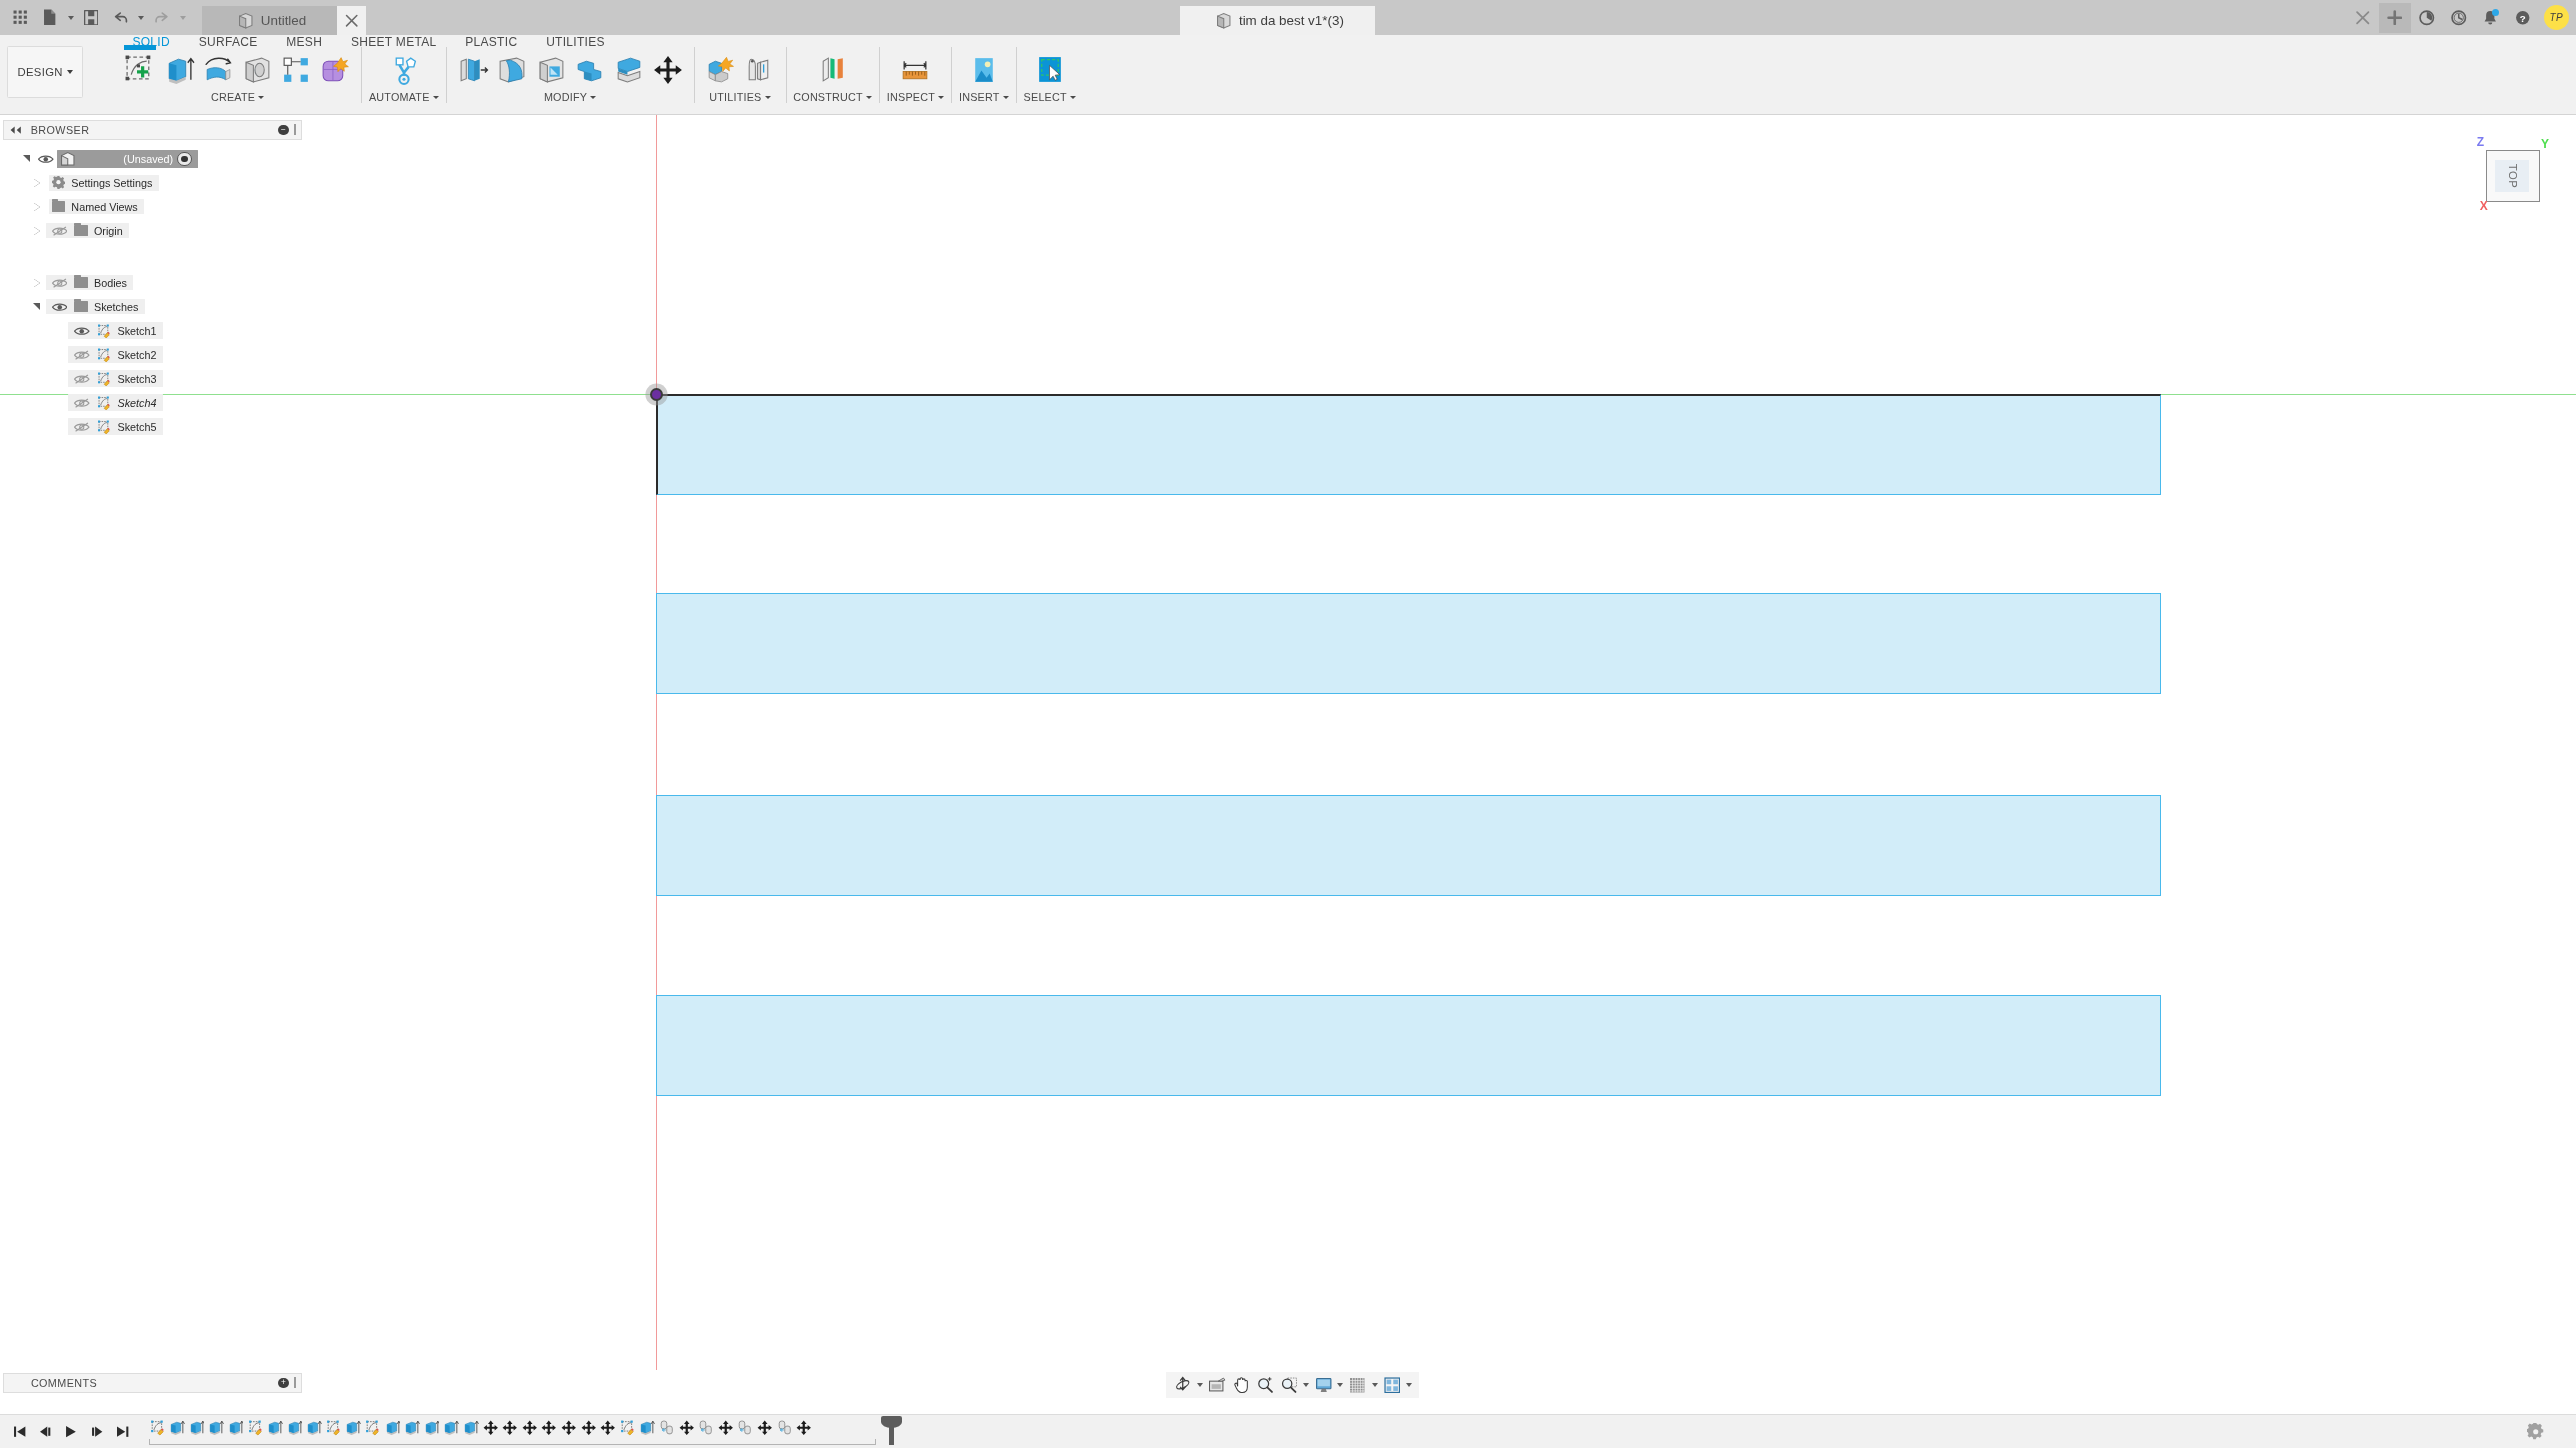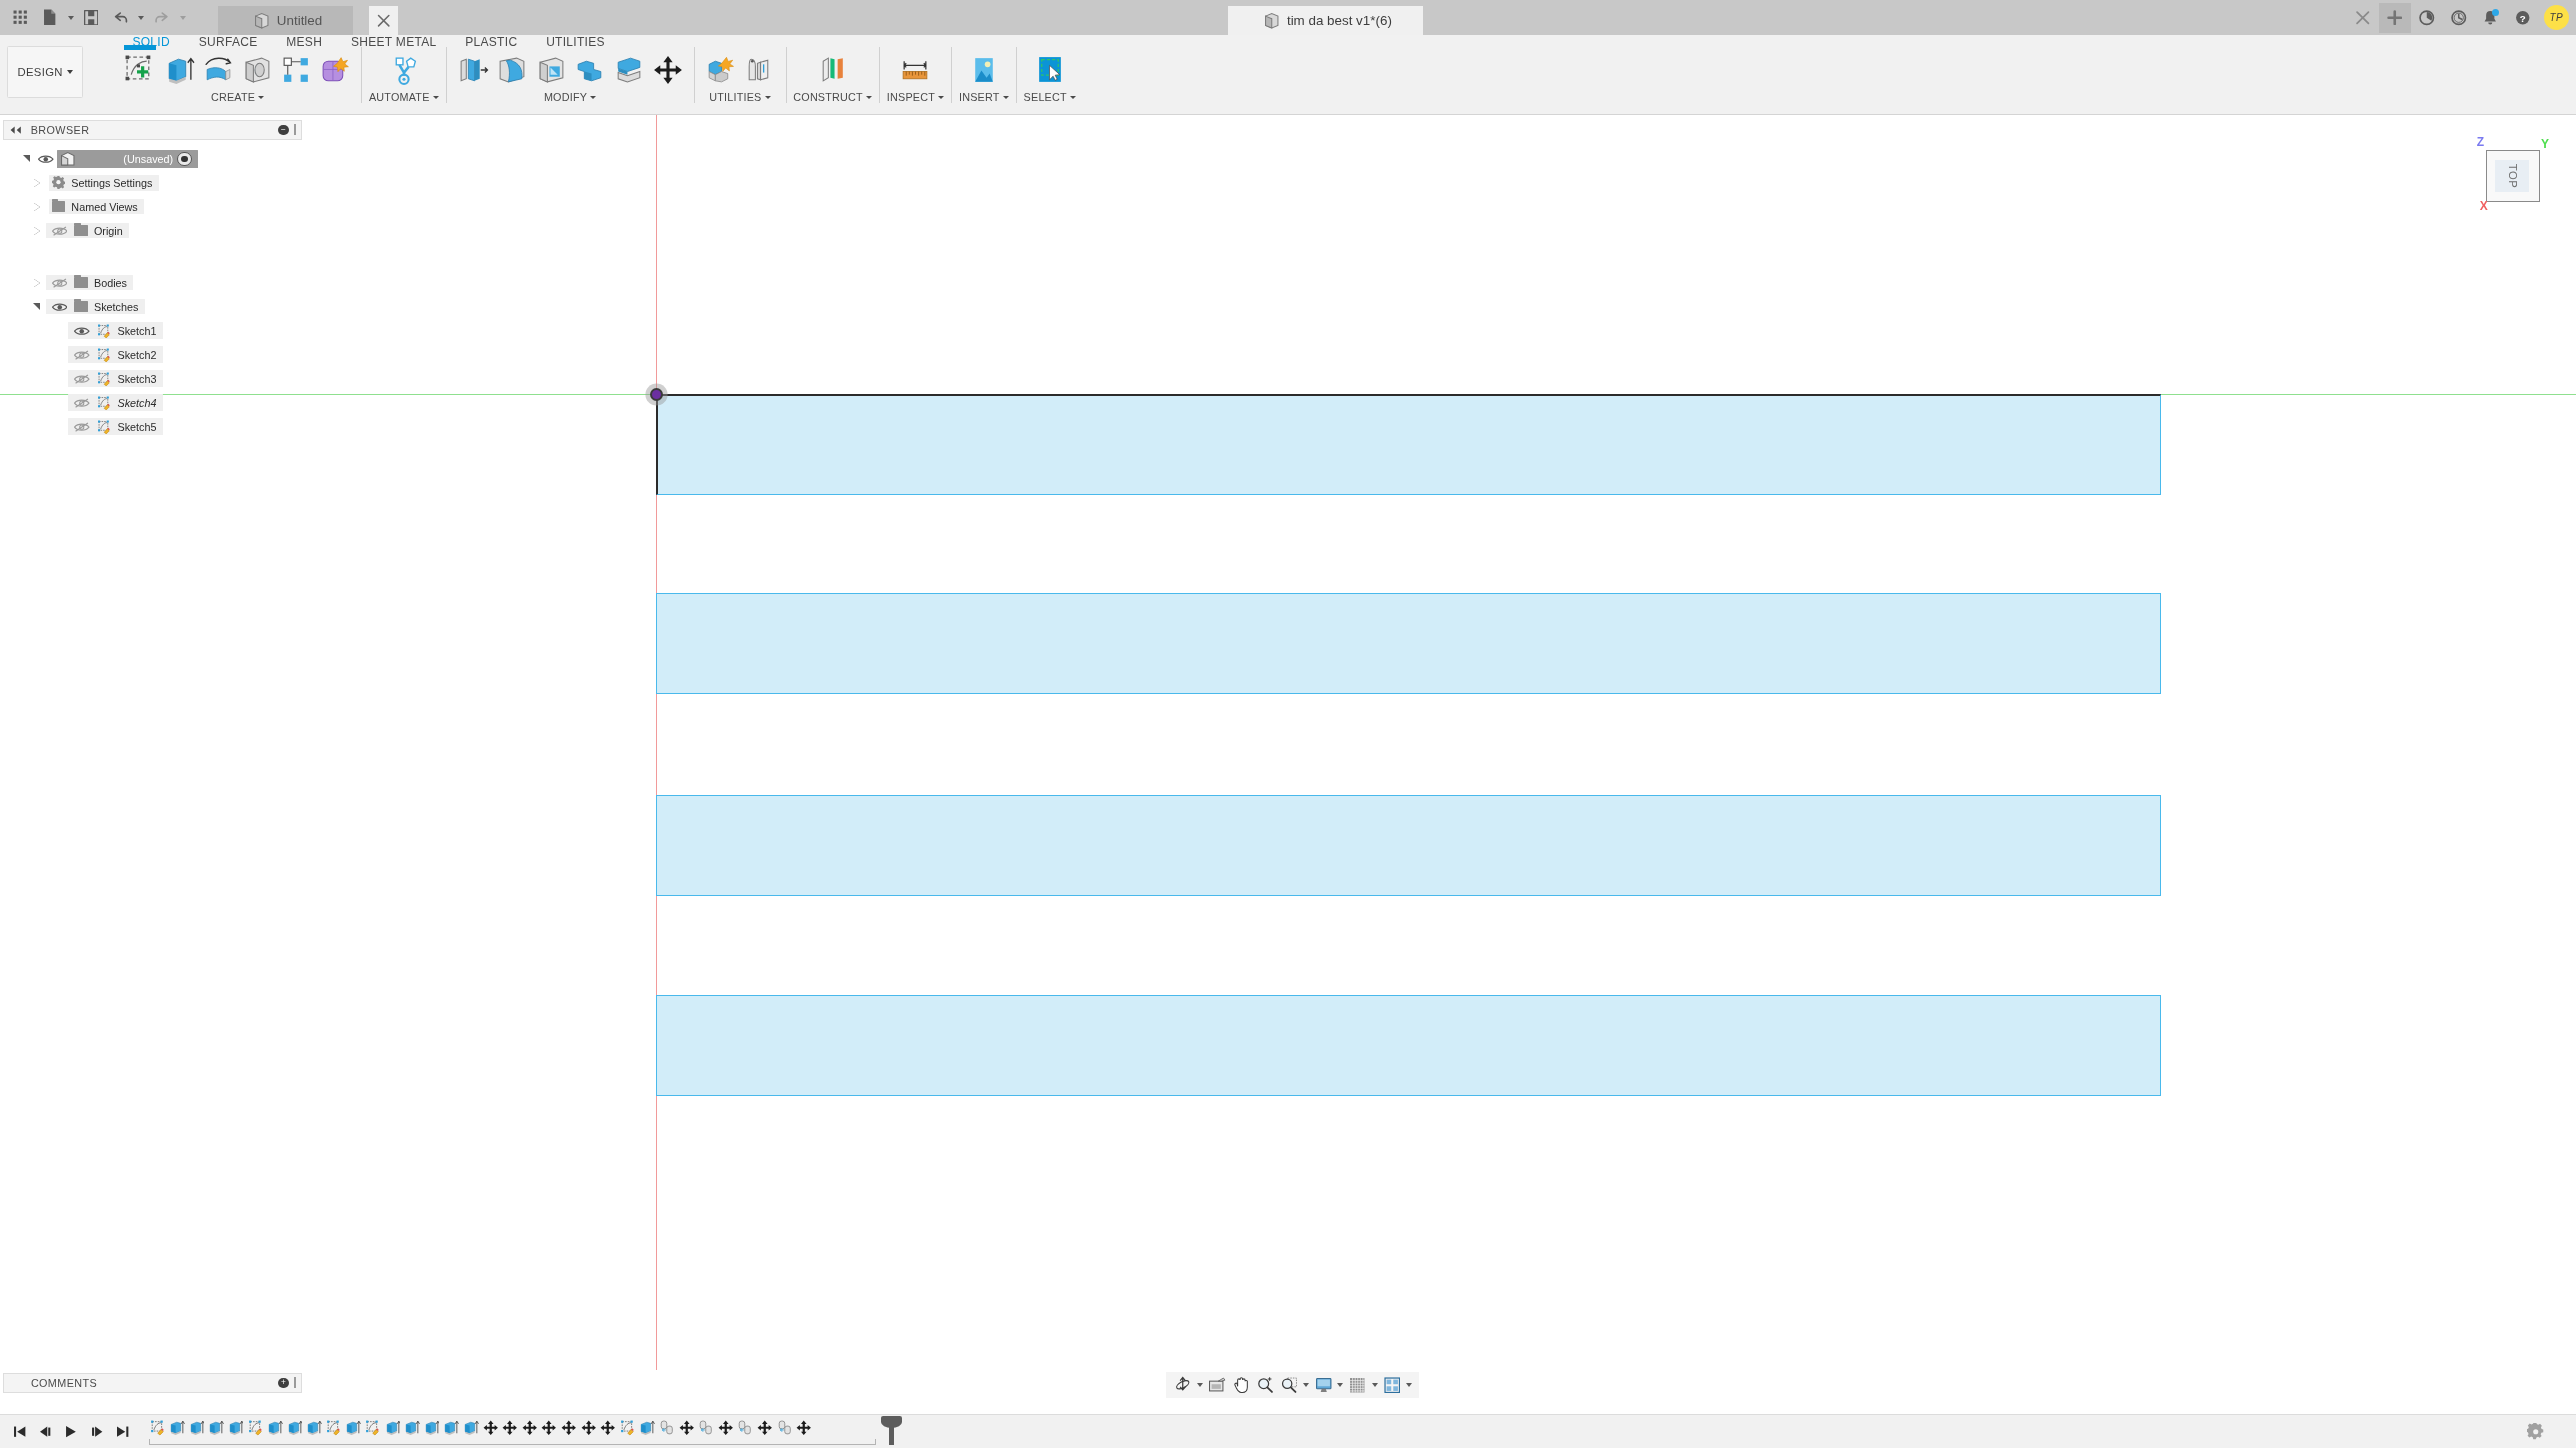--- a/index.html
+++ b/index.html
@@ -8,21 +8,21 @@
     font-family: "Liberation Sans", sans-serif;
     overflow: hidden;
     background: #ffffff;
   }
   #app { position: relative; width: 2576px; height: 1449px; }
 
   
   .titlebar {
     position: absolute; left: 0; top: 0; width: 2576px; height: 35px;
     background: #c8c8c8;
-    display: flex; align-items: flex-end; gap: 16px;
+    display: flex; align-items: flex-end;
   }
   .tb-left { display: flex; align-items: center; padding-left: 7.2px; gap: 2.1px; height: 35px; }
   .tb-btn {
     width: 27px; height: 29px; display: flex; align-items: center; justify-content: center;
     cursor: default;
   }
   .tb-btn svg { display:block; }
   .tb-caret { width: 10.3px; height: 29px; display:flex; align-items:center; justify-content:center;}
   .caret-dn { width:0;height:0;border-left:3.6px solid transparent;border-right:3.6px solid transparent;border-top:4.1px solid #5a5a5a; }
 
@@ -253,21 +253,21 @@
       <svg width="13.4" height="13.4" viewBox="0 0 26 26">
           <path d="M3 3 L23 23 M23 3 L3 23" stroke="#6b6b6b" stroke-width="3" stroke-linecap="round"></path>
         </svg>
     </div>
 
     <div class="doc-tab active" style="margin-left:814px;">
       <svg class="cube-ico" viewBox="0 0 30 32">
         <path d="M3 8 L15 3 L27 8 L27 26 L15 31 L3 26 Z" fill="#d8d8d8" stroke="#7c7c7c" stroke-width="2"></path>
         <path d="M3 8 L15 13 L15 31 L3 26 Z" fill="#b6b6b6" stroke="#7c7c7c" stroke-width="2"></path>
       </svg>
-      <span>tim da best v1*(6)</span>
+      <span>tim da best v1*(3)</span>
     </div>
 
     <div class="tb-right">
       <div class="rt-btn">
         <svg width="15.5" height="15.5" viewBox="0 0 30 30">
             <path d="M4 4 L26 26 M26 4 L4 26" stroke="#8a8a8a" stroke-width="3.4" stroke-linecap="round"></path>
           </svg>
       </div>
       <div class="rt-btn plusbg">
         <svg width="15.5" height="15.5" viewBox="0 0 30 30">

